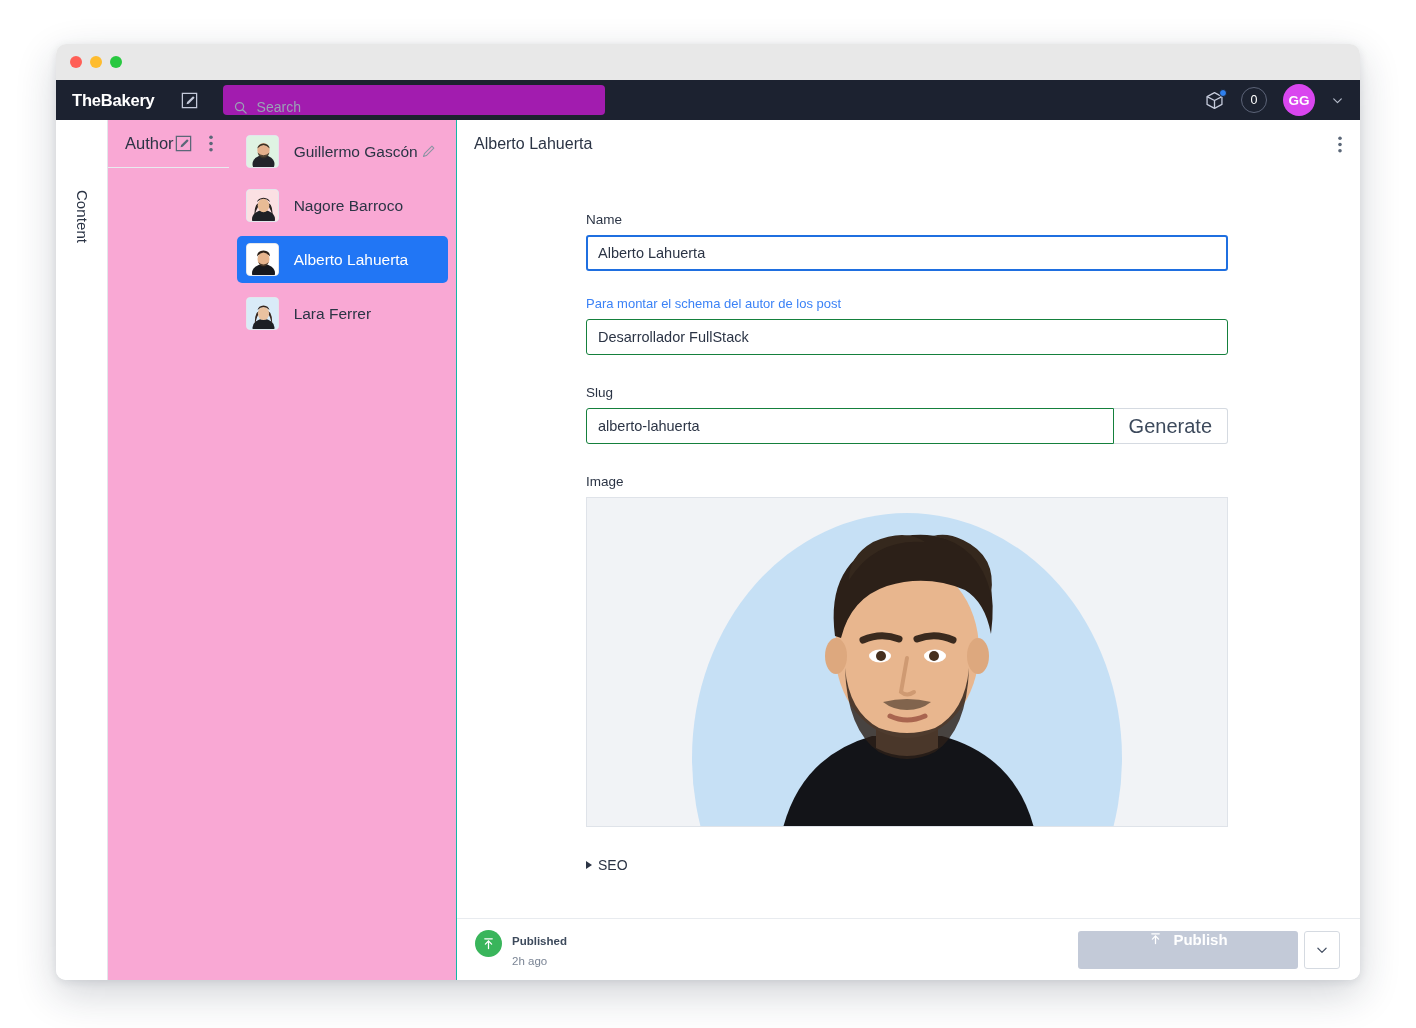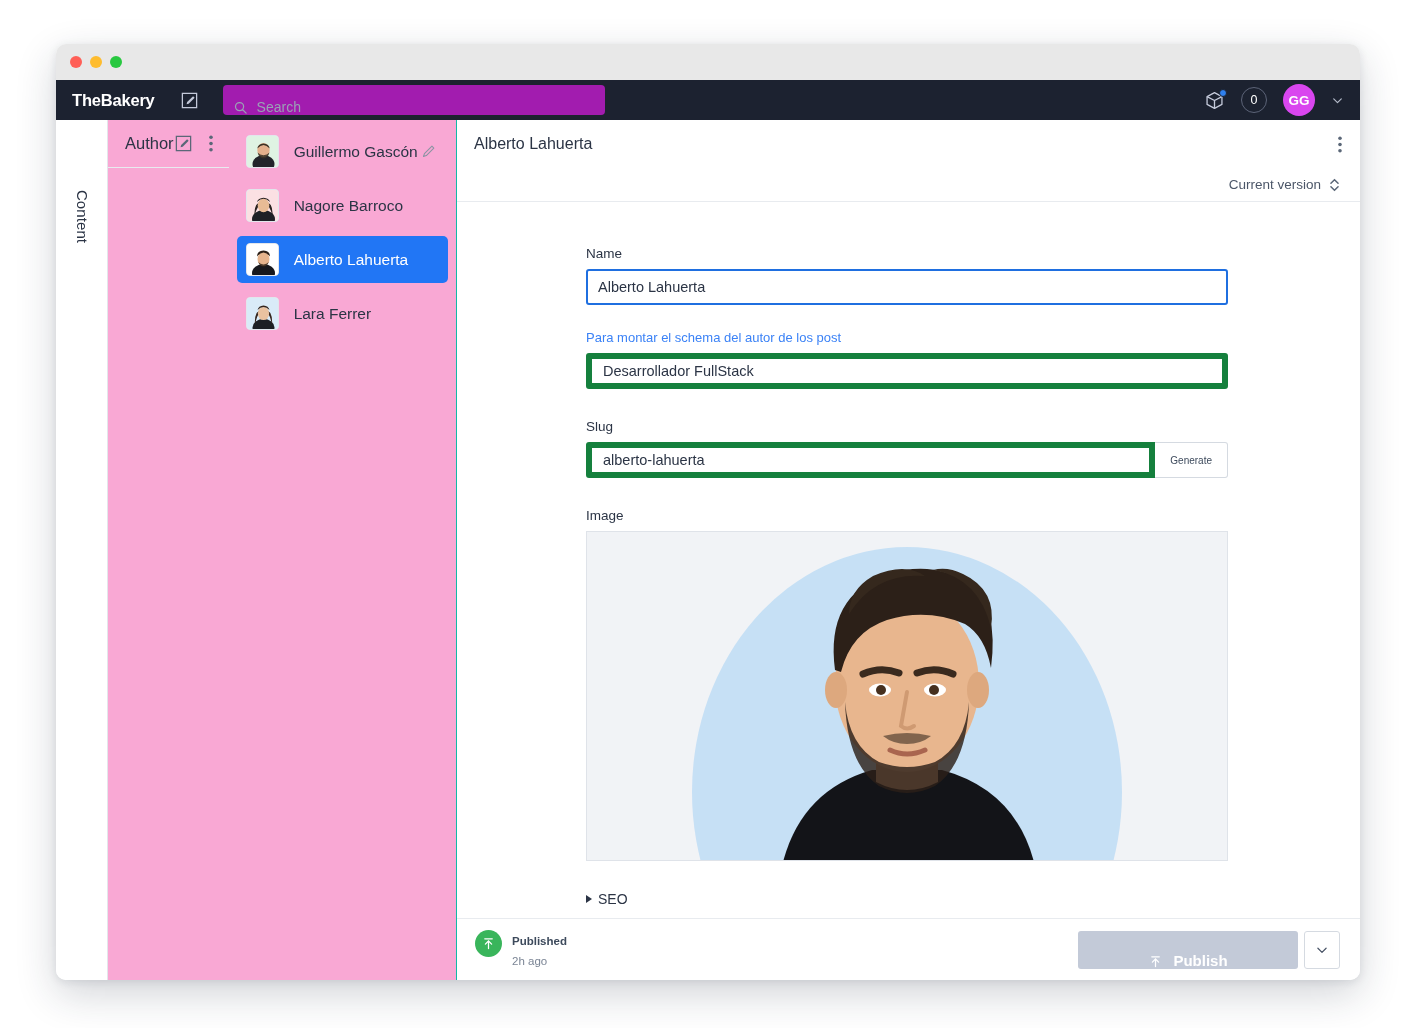--- a/index.html
+++ b/index.html
@@ -223,21 +223,21 @@
   .form-inner { padding: 44px 0 0 0; }
   .field { width: 642px; margin: 0 auto 0 129px; }
   .field + .field { margin-top: 30px; }
 
   .flabel { font-size: 13.5px; color: #2b3445; margin-bottom: 8px; display: block; }
   .fhelp  { font-size: 13px; color: #3b82f6; margin-top: -5px; margin-bottom: 8px; display: block; }
 
   .finput {
     width: 100%;
     height: 36px;
-    border: 6px solid #15803d;
+    border: 1px solid #15803d;
     border-radius: 3px;
     padding: 0 11px;
     font-size: 14.5px;
     color: #2b3445;
     font-family: "Liberation Sans", sans-serif;
     outline: none;
     background: #ffffff;
   }
   .finput.focused {
     border: 2px solid #1f6fe0;
@@ -247,21 +247,21 @@
   .slug-row { display: flex; }
   .slug-row .finput { border-top-right-radius: 0; border-bottom-right-radius: 0; }
   .gen-btn {
     height: 36px;
     padding: 0 15px;
     border: 1px solid #d5dae1;
     border-left: none;
     border-radius: 0 3px 3px 0;
     background: #ffffff;
     color: #3d4a5c;
-    font-size: 10px;
+    font-size: 20px;
     font-family: "Liberation Sans", sans-serif;
     cursor: pointer;
     white-space: nowrap;
   }
 
   .seo-toggle {
     display: flex;
     align-items: center;
     gap: 6px;
     font-size: 14px;
@@ -309,21 +309,21 @@
   .publish-btn {
     width: 220px;
     height: 38px;
     background: #c3cad8;
     border: none;
     border-radius: 3px;
     color: #ffffff;
     font-size: 15px;
     font-weight: bold;
     font-family: "Liberation Sans", sans-serif;
-    display: flex; align-items: flex-end; justify-content: center; gap: 10px;
+    display: flex; align-items: flex-start; justify-content: center; gap: 10px;
     cursor: default;
   }
   .publish-caret {
     width: 36px; height: 38px;
     border: 1px solid #d5dae1;
     border-radius: 3px;
     background: #ffffff;
     display: flex; align-items: center; justify-content: center;
     cursor: pointer;
   }
@@ -475,29 +475,20 @@
         <span class="detail-title">Alberto Lahuerta</span>
         <span class="icon-btn">
           <svg width="4" height="17" viewBox="0 0 4 17">
             <circle cx="2" cy="2.2" r="1.8" fill="#5b6778"></circle>
             <circle cx="2" cy="8.5" r="1.8" fill="#5b6778"></circle>
             <circle cx="2" cy="14.8" r="1.8" fill="#5b6778"></circle>
           </svg>
         </span>
       </div>
 
-      <div class="versionbar">
-        <span class="version-text">Current version</span>
-        <span class="version-sel">
-          <svg width="11" height="16" viewBox="0 0 12 18" fill="none" stroke="#5b6778" stroke-width="1.7" stroke-linecap="round" stroke-linejoin="round">
-            <polyline points="2,7 6,3 10,7"></polyline>
-            <polyline points="2,11 6,15 10,11"></polyline>
-          </svg>
-        </span>
-      </div>
 
       <div class="form-scroll">
         <div class="form-inner">
 
           <div class="field">
             <span class="flabel">Name</span>
             <input class="finput focused" type="text" value="Alberto Lahuerta" style="">
           </div>
 
           <div class="field">

